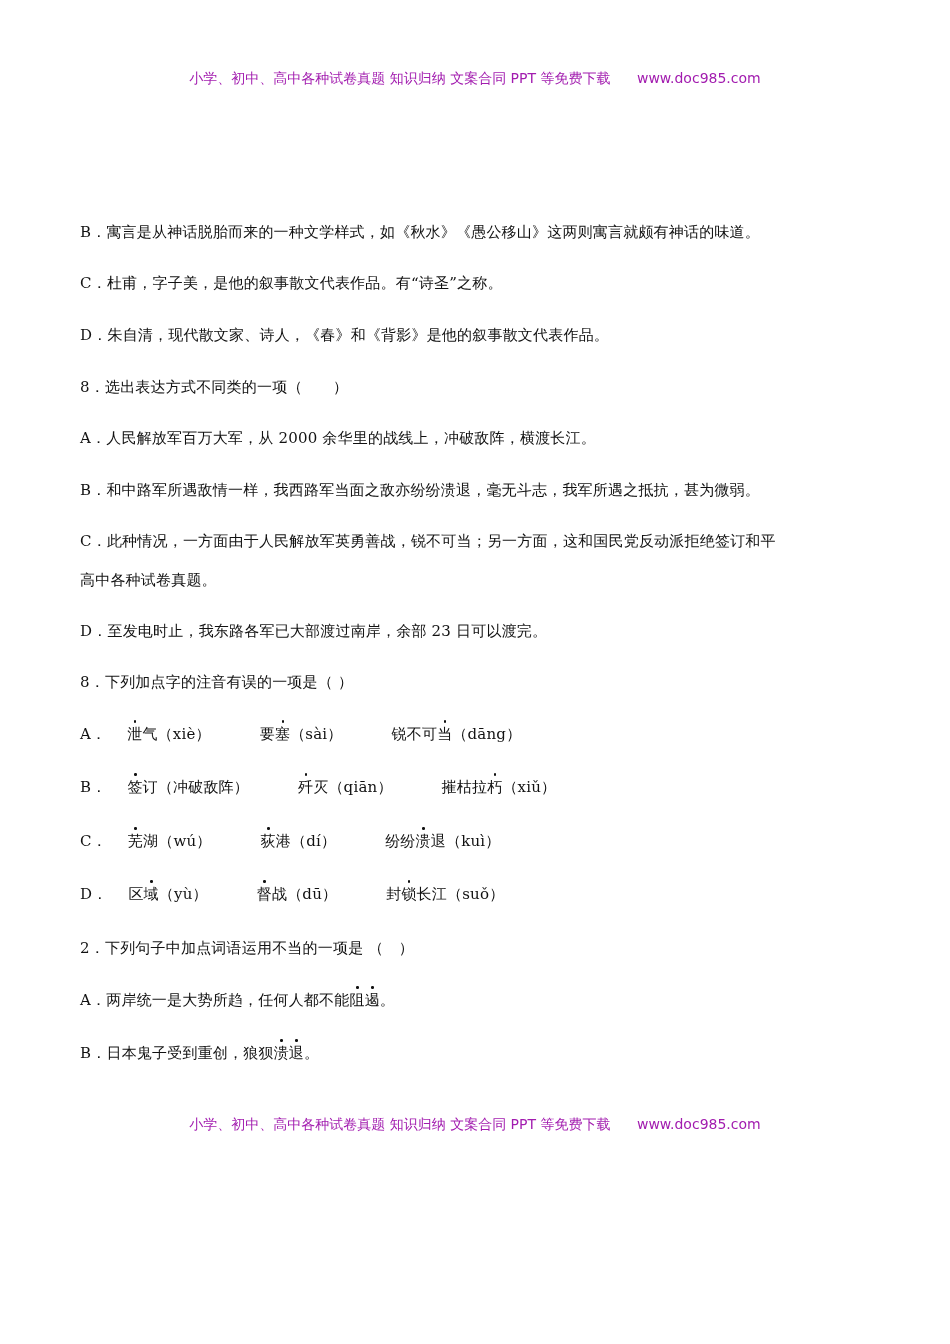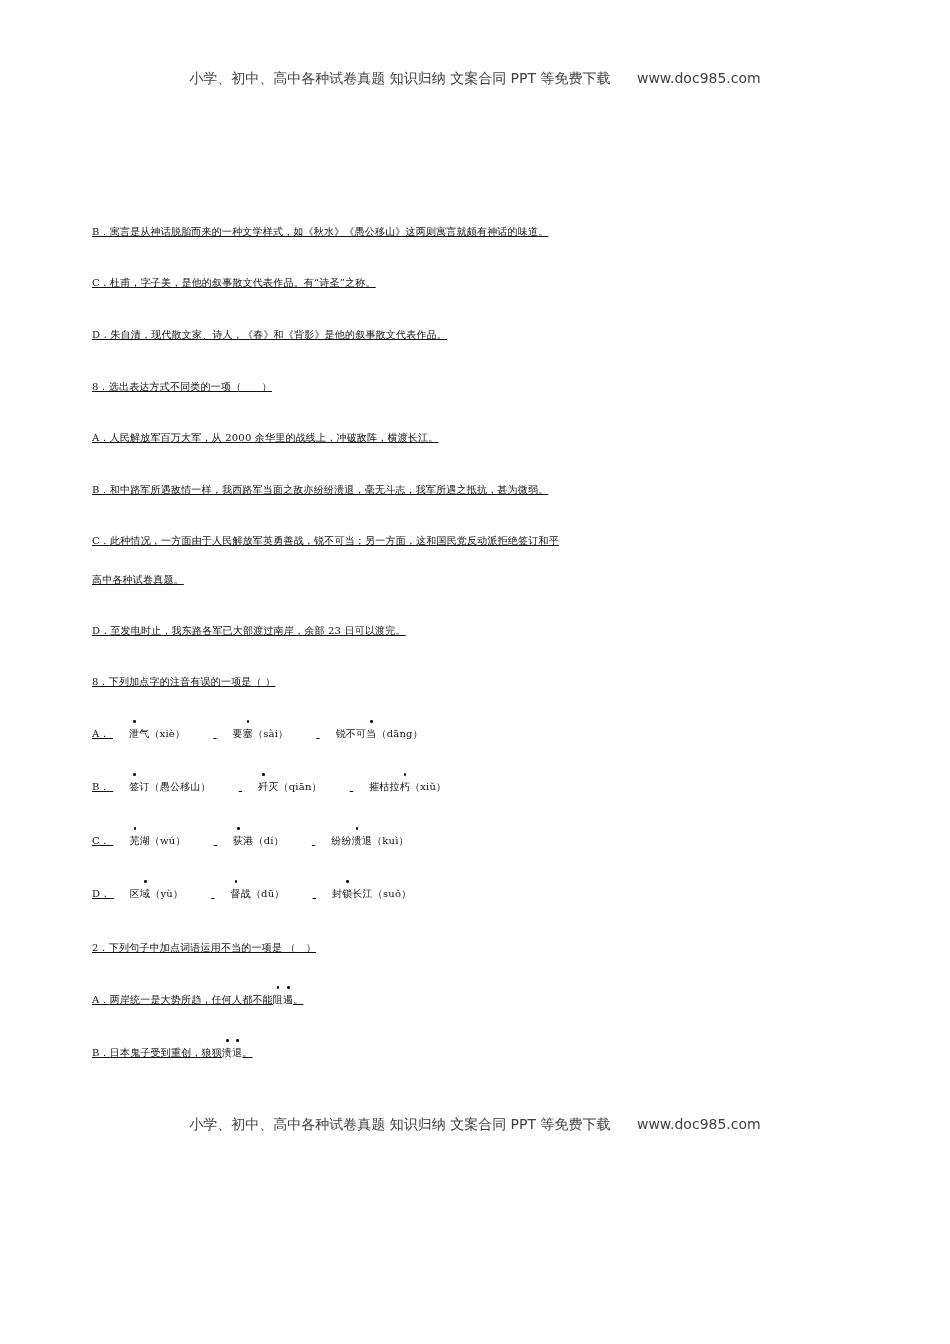--- a/index.html
+++ b/index.html
@@ -1,23 +1,23 @@
 <!DOCTYPE html>
 <html><head>
 <meta charset="utf-8">
 <style>
   html, body { margin:0; padding:0; background:#ffffff; }
   body { width:950px; height:1344px; position:relative; overflow:hidden;
          font-family:"DejaVu Serif","Liberation Serif",serif; color:#111; }
   .banner { position:absolute; left:0; width:950px; text-align:center;
-            font-family:"DejaVu Sans","Liberation Sans",sans-serif; font-size:14px; color:#404040; }
+            font-family:"DejaVu Sans","Liberation Sans",sans-serif; font-size:14px; color:#a21caf; }
   .banner .url { margin-left:22px; }
   .banner-top { top:70px; }
   .banner-bottom { top:1116px; }
-  .line { position:absolute; left:92px; font-size:10px; line-height:20px; white-space:nowrap; letter-spacing:0.2px;text-decoration:underline; }
+  .line { position:absolute; left:80px; font-size:15px; line-height:20px; white-space:nowrap; letter-spacing:0.2px; }
   .opt { display:inline-block; margin-right:28px;margin-left:16px; }
   .dot { position:relative; display:inline-block; }
   .dot::before { content:""; position:absolute; top:-4px; left:50%; width:2.5px; height:2.5px;
                  margin-left:-1px; background:#111; border-radius:50%; }
 </style>
 </head>
 <body>
 
 <div class="banner banner-top">
   <span>小学、初中、高中各种试卷真题  知识归纳  文案合同  PPT 等免费下载</span>
@@ -37,21 +37,21 @@
 
 <div class="line" style="top:724px">
   <span>A．</span>
   <span class="opt"><span></span><span class="dot">泄</span><span>气</span><span>（xiè）</span></span>
   <span class="opt"><span>要</span><span class="dot">塞</span><span></span><span>（sài）</span></span>
   <span class="opt"><span>锐不可</span><span class="dot">当</span><span></span><span>（dāng）</span></span>
 </div>
 
 <div class="line" style="top:777px">
   <span>B．</span>
-  <span class="opt"><span></span><span class="dot">签</span><span>订</span><span>（愚公移山）</span></span>
+  <span class="opt"><span></span><span class="dot">签</span><span>订</span><span>（冲破敌阵）</span></span>
   <span class="opt"><span></span><span class="dot">歼</span><span>灭</span><span>（qiān）</span></span>
   <span class="opt"><span>摧枯拉</span><span class="dot">朽</span><span></span><span>（xiǔ）</span></span>
 </div>
 
 <div class="line" style="top:831px">
   <span>C．</span>
   <span class="opt"><span></span><span class="dot">芜</span><span>湖</span><span>（wú）</span></span>
   <span class="opt"><span></span><span class="dot">荻</span><span>港</span><span>（dí）</span></span>
   <span class="opt"><span>纷纷</span><span class="dot">溃</span><span>退</span><span>（kuì）</span></span>
 </div>

